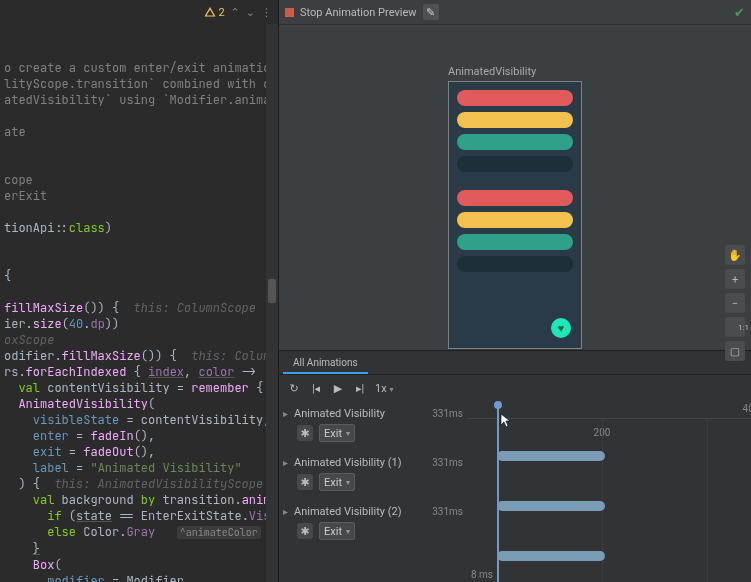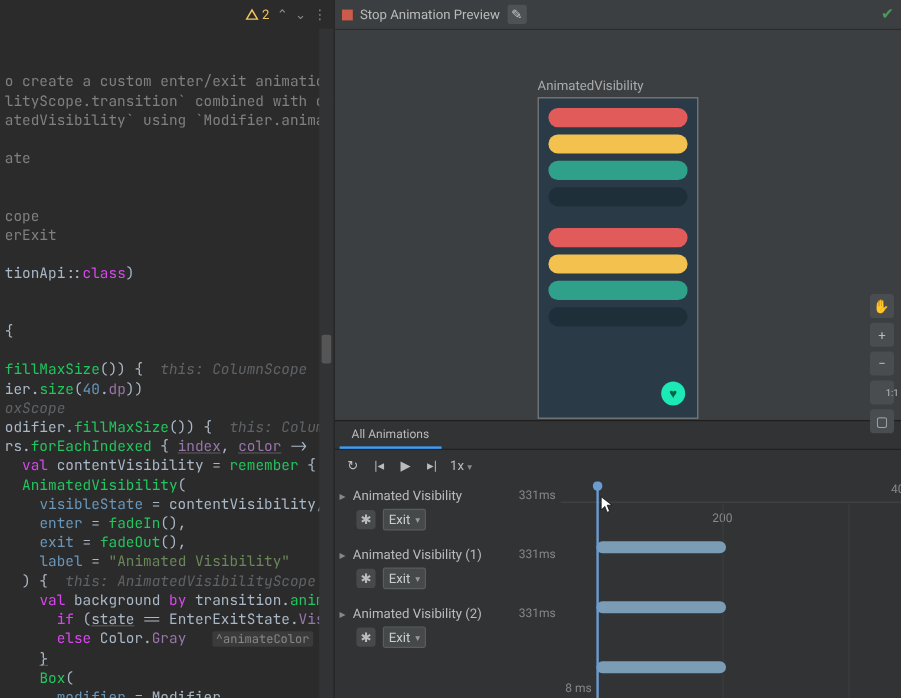--- a/index.html
+++ b/index.html
@@ -43,22 +43,22 @@
   position: absolute;
   right: 0; top: 24px; bottom: 0;
   width: 12px;
   background: #313335;
 }
 .gutter-mark {
   position: absolute;
   right: 2px; width: 8px; height: 24px;
   background: #555; border-radius: 2px;
 }
-.kw { color: #d946ef; }
-.fn { color: #22c55e; }
+.kw { color: #84cc16; }
+.fn { color: #f0abfc; }
 .str { color: #6a8759; }
 .id { color: #9876aa; }
 .cmt { color: #808080; }
 .hint { color: #606366; font-style: italic; text-align: right; }
 .lbl { color: #6897bb; }
 .tag-box { background: #3b3b3b; color: #888; padding: 0 3px; border-radius: 2px; font-size: 10px; }
 .under { text-decoration: underline; text-decoration-color: #555; }
 .right-panel {
   flex: 1;
   display: flex;

